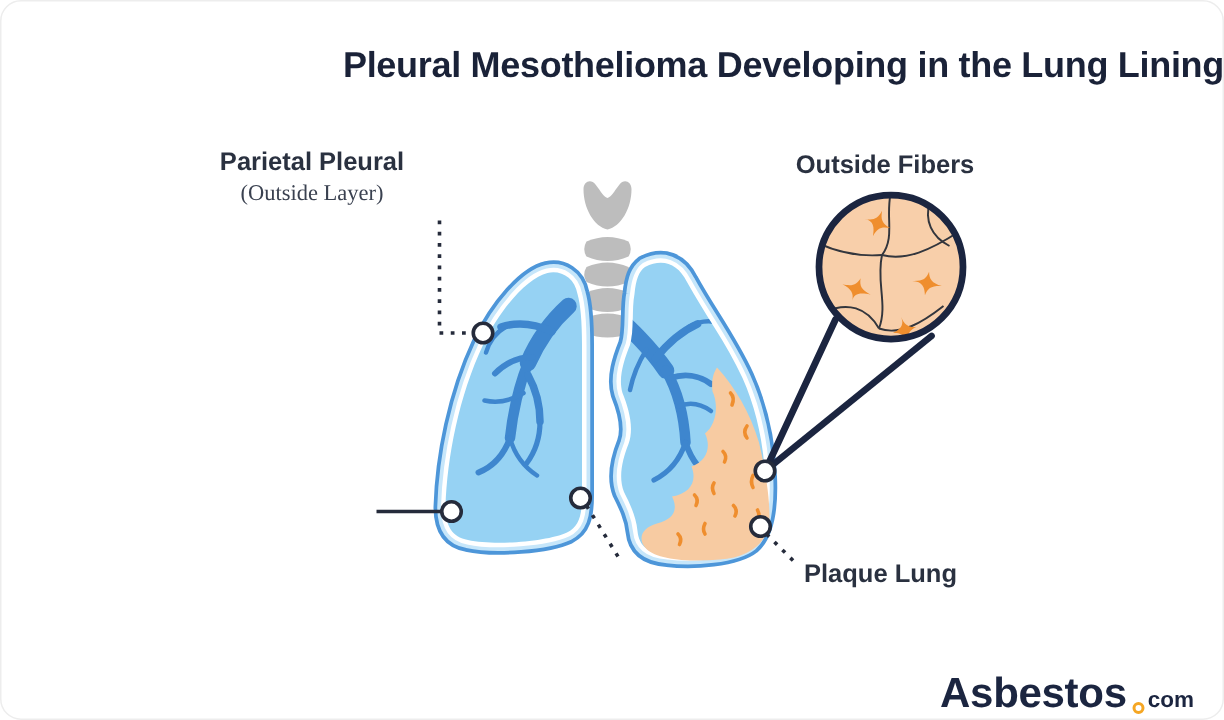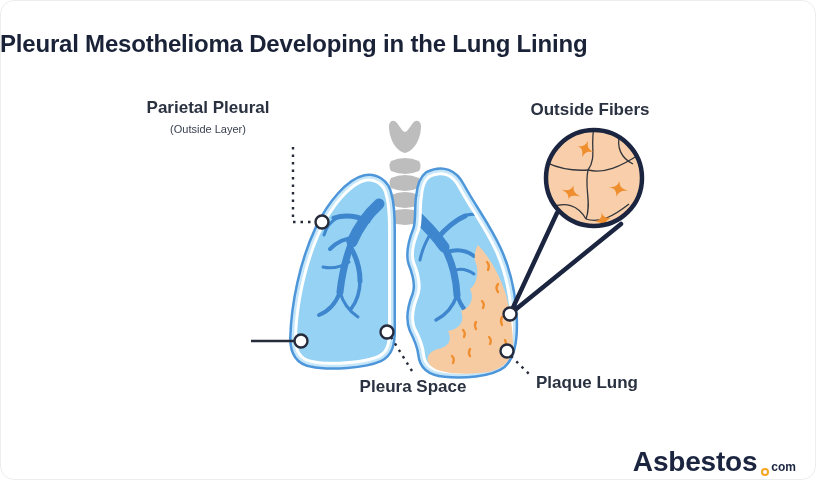--- a/index.html
+++ b/index.html
@@ -9,48 +9,48 @@
     position: absolute; inset: 0;
     background: #ffffff;
     border-radius: 14px;
     border: 1px solid #ededed;
   }
   .stage { position: absolute; inset: 0; }
   svg.art { position: absolute; left: 0; top: 0; }
 
   .title {
     position: absolute; left: 0; top: 30px; width: 816px;
-    text-align: left;
+    text-align: right;
     font-size: 24px; font-weight: 700; color: #1a2238;
     letter-spacing: -0.2px;
   }
 
   .lbl { position: absolute; color: #2a3140; }
   .lbl .main { font-size: 17px; font-weight: 700; line-height: 22px; }
-  .lbl .sub  { font-size: 11px; font-weight: 400; color: #3a4150; line-height: 20px; }
+  .lbl .sub  { font-size: 15px; font-weight: 400; color: #3a4150; line-height: 20px; font-family: Liberation Serif, serif; }
 
   .lbl-parietal { left: 120px; top: 97px;  width: 176px; text-align: center; }
   .lbl-asbestos { left: 488px; top: 99px;  width: 204px; text-align: center; }
   .lbl-visceral { left: 85px;  top: 328px; width: 160px; text-align: right; }
   .lbl-pleura   { left: 341px; top: 376px; width: 144px; text-align: center; }
   .lbl-plaque   { left: 536px; top: 371px; width: 140px; text-align: left; }
   .lbl-plaque .main { line-height: 23px; }
 
   .logo {
     position: absolute; right: 20px; top: 446px;
     display: flex; align-items: baseline;
     color: #1b2540;
   }
   .logo .brand { font-size: 28px; font-weight: 600; letter-spacing: -0.2px; }
   .logo .dot {
     width: 8px; height: 8px; border-radius: 50%;
     border: 2.5px solid #f5a623; background: #fff;
     margin: 0 2px 0 4px; align-self: flex-end; margin-bottom: 2px;
   }
-  .logo .tld { font-size: 12px; font-weight: 600; }
+  .logo .tld { font-size: 15px; font-weight: 600; }
 </style>
 </head>
 <body>
 
 <div class="card"></div>
 
 <div class="stage">
 
   <svg class="art" width="816" height="480" viewBox="0 0 816 480">
 
@@ -174,23 +174,20 @@
   <div class="lbl lbl-parietal">
     <div class="main">Parietal Pleural</div>
     <div class="sub">(Outside Layer)</div>
   </div>
 
   <div class="lbl lbl-asbestos">
     <div class="main">Outside Fibers</div>
   </div>
 
 
-  <div class="lbl lbl-pleura">
-    <div class="main">Pleura Space</div>
-  </div>
 
   <div class="lbl lbl-plaque">
     <div class="main">Plaque Lung</div>
   </div>
 
   <div class="logo">
     <span class="brand">Asbestos</span>
     <span class="dot"></span>
     <span class="tld">com</span>
   </div>

